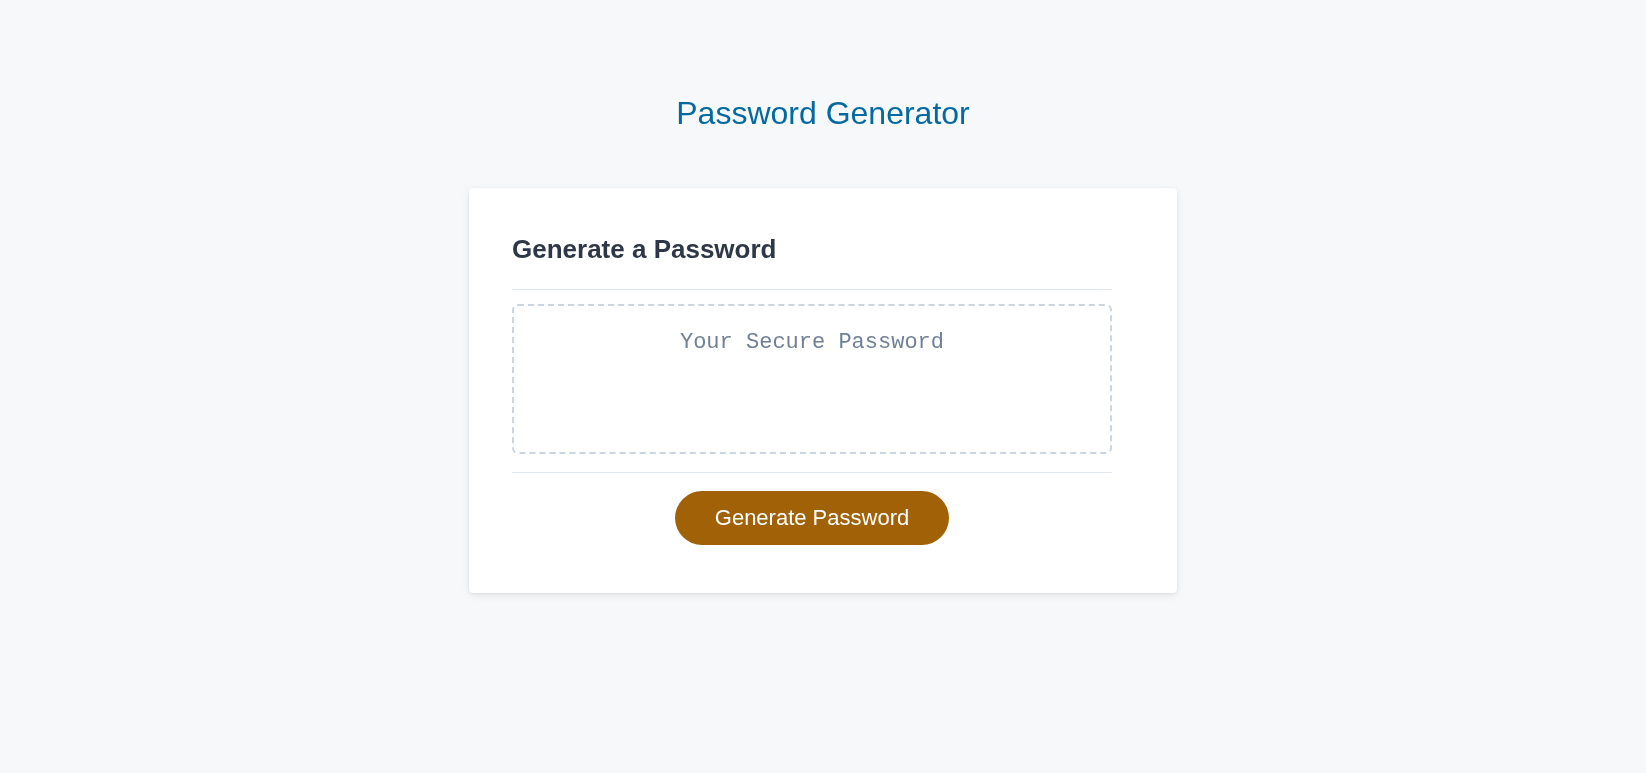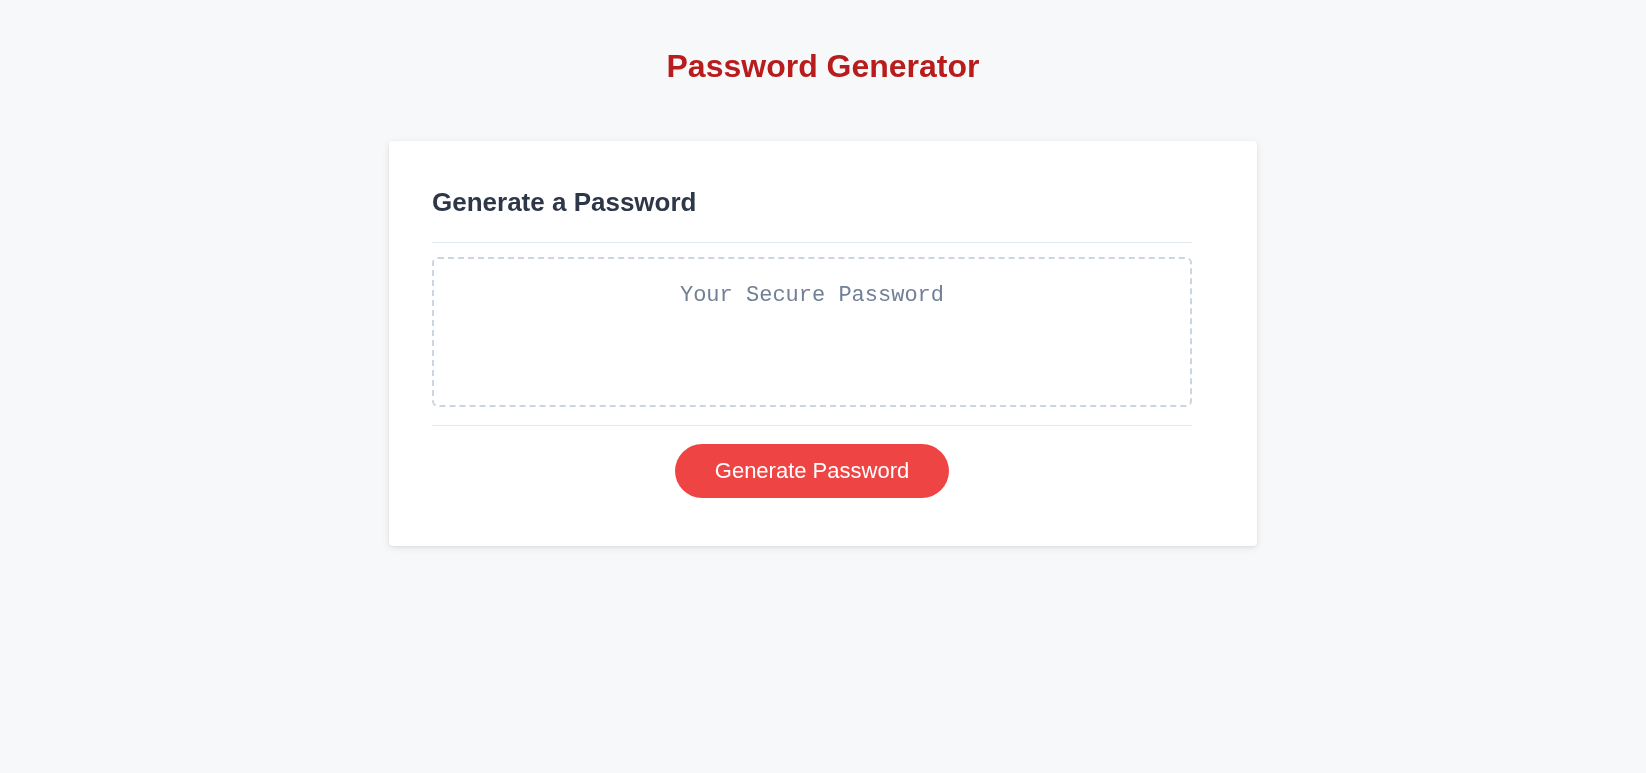--- a/index.html
+++ b/index.html
@@ -17,28 +17,29 @@
     
     .container {
       display: flex;
       flex-direction: column;
       align-items: center;
       padding-top: 48px;
     }
     
     .page-title {
       font-size: 32px;
-      font-weight: 700;
-      color: #b91c1c;
+      font-weight: 400;
+      color: #0369a1;
       margin-bottom: 56px;
+      margin-top: 47px;
     }
     
     .card {
       background-color: #ffffff;
-      width: 868px;
+      width: 708px;
       border-radius: 4px;
       box-shadow: 0 2px 8px rgba(0, 0, 0, 0.08), 0 1px 3px rgba(0, 0, 0, 0.06);
       padding: 46px 65px 48px 43px;
     }
     
     .card-header {
       font-size: 26px;
       font-weight: 700;
       color: #2d3748;
       margin-bottom: 24px;
@@ -70,21 +71,21 @@
       color: #718096;
       font-family: "Courier New", Courier, monospace;
     }
     
     .card-footer {
       display: flex;
       justify-content: center;
     }
     
     .generate-btn {
-      background-color: #ef4444;
+      background-color: #a16207;
       color: #ffffff;
       border: none;
       border-radius: 50px;
       font-size: 22px;
       font-weight: 400;
       padding: 14px 40px;
       cursor: pointer;
       font-family: inherit;
     }
   </style>

